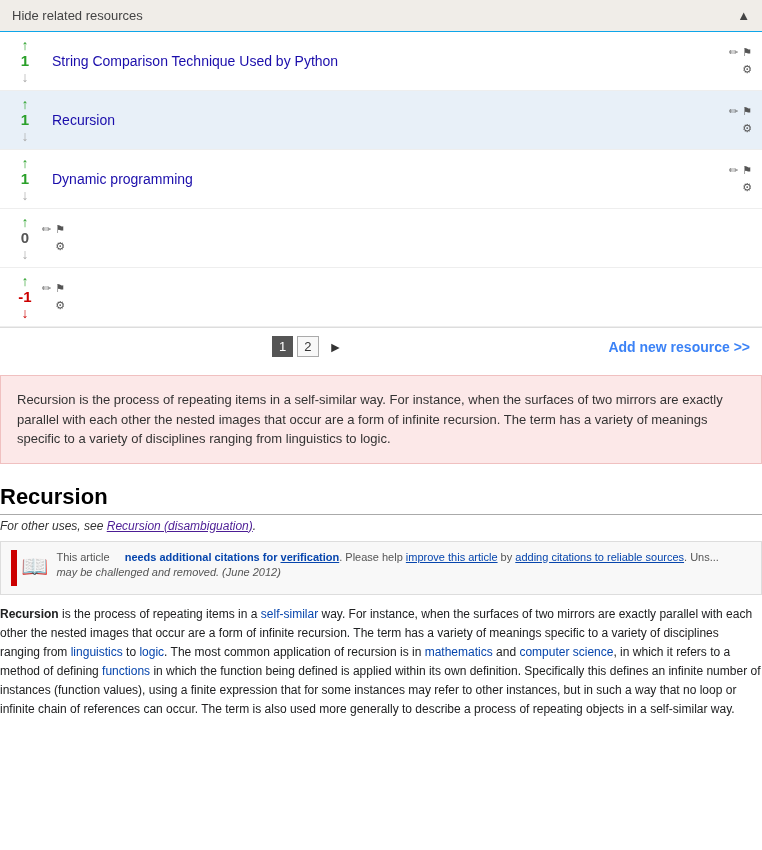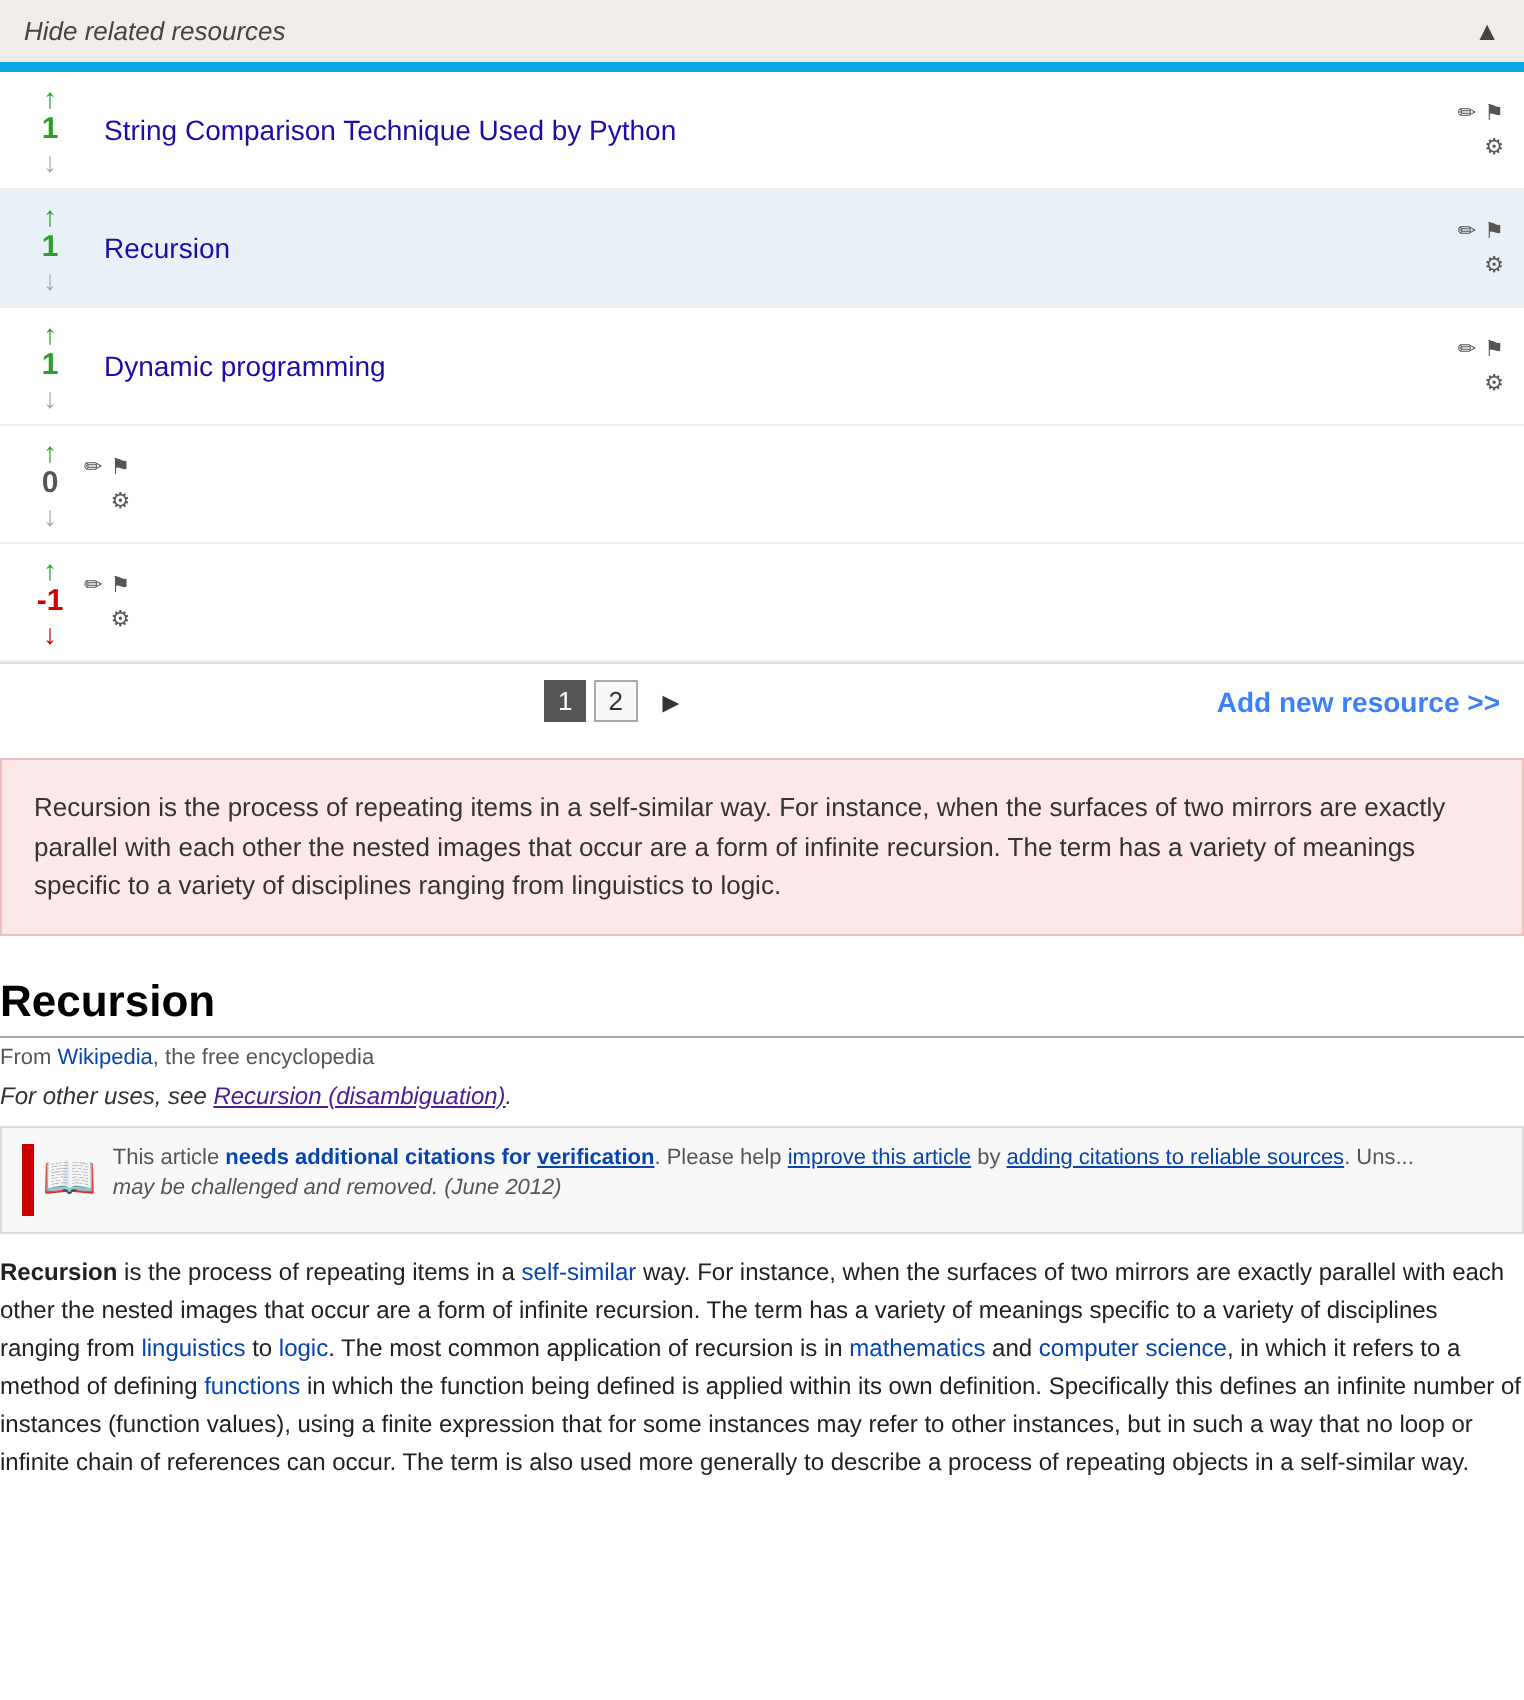--- a/index.html
+++ b/index.html
@@ -4,22 +4,21 @@
   <style>
     * { box-sizing: border-box; margin: 0; padding: 0; }
     body { font-family: Arial, sans-serif; font-size: 13px; background: #fff; width: 762px; }
 
     .related-resources-header {
       background: #f0ede8;
       padding: 8px 12px;
       display: flex;
       justify-content: space-between;
       align-items: center;
-      border-bottom: 5px solid #0ea5e9;
-      font-style: italic;
+      border-bottom: 1px solid #0ea5e9;
     }
     .related-resources-header span {
       font-size: 13px;
       color: #444;
     }
     .triangle-icon {
       font-size: 10px;
       color: #555;
     }
 
@@ -187,21 +186,21 @@
     .notice-bar {
       width: 6px;
       height: 36px;
       background: #cc0000;
       margin-right: 4px;
     }
     .notice-book {
       font-size: 22px;
     }
     .notice-text a { color: #0645ad; }
-    .notice-text strong { color: #0645ad; }
+    .notice-text strong { color: #0645ad; margin-left: 12px; }
 
     .wiki-body {
       font-size: 12px;
       line-height: 1.6;
       color: #202122;
     }
     .wiki-body strong { font-weight: bold; }
     .wiki-body a { color: #0645ad; text-decoration: none; }
     .wiki-body p { margin-bottom: 6px; }
   </style>
@@ -314,23 +313,20 @@
   </div>
   <a class="add-new-resource">Add new resource &gt;&gt;</a>
 </div>
 
 <div class="description-box">
   <span>Recursion is the process of repeating items in a self-similar way. For instance, when the surfaces of two mirrors are exactly parallel with each other the nested images that occur are a form of infinite recursion. The term has a variety of meanings specific to a variety of disciplines ranging from linguistics to logic.</span>
 </div>
 
 <div class="wiki-section">
   <div class="wiki-title">Recursion</div>
-  <div class="wiki-source">
-    From <a href="#">Wikipedia</a>, the free encyclopedia
-  </div>
   <div class="wiki-disambiguation">
     <em>For other uses, see <a href="#">Recursion (disambiguation)</a>.</em>
   </div>
   <div class="wiki-notice">
     <div class="notice-icon">
       <div class="notice-bar"></div>
       <span class="notice-book">📖</span>
     </div>
     <div class="notice-text">
       This article <strong>needs additional citations for <a href="#">verification</a></strong>. Please help <a href="#">improve this article</a> by <a href="#">adding citations to reliable sources</a>. Uns...<br>

